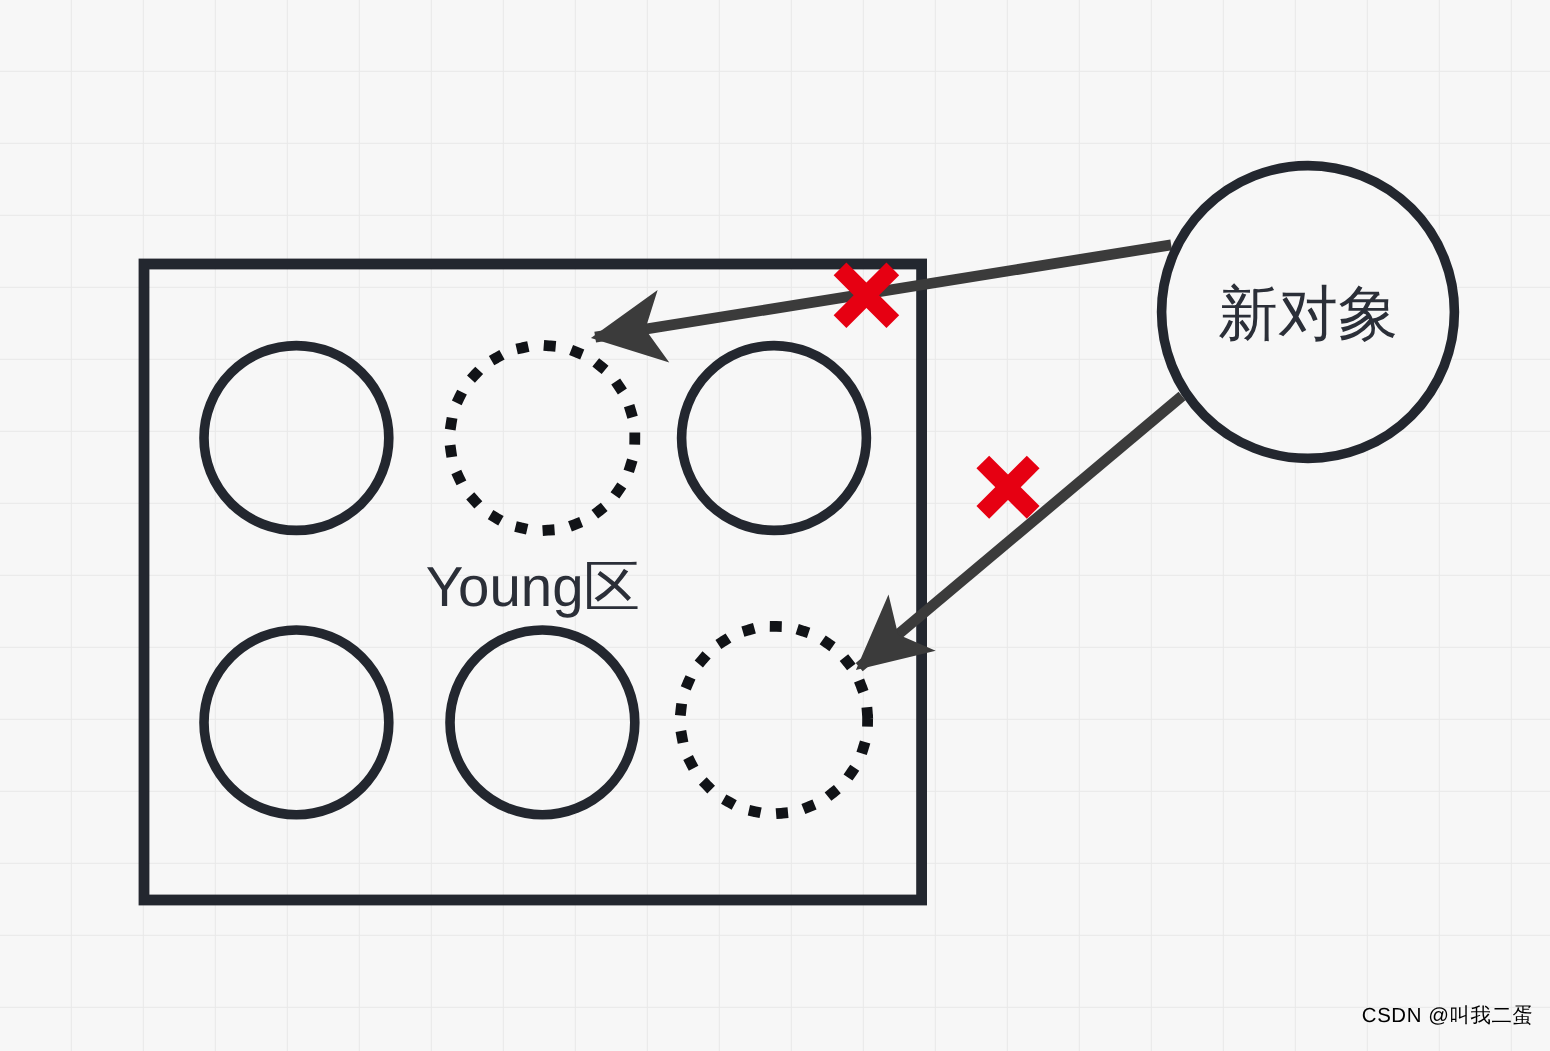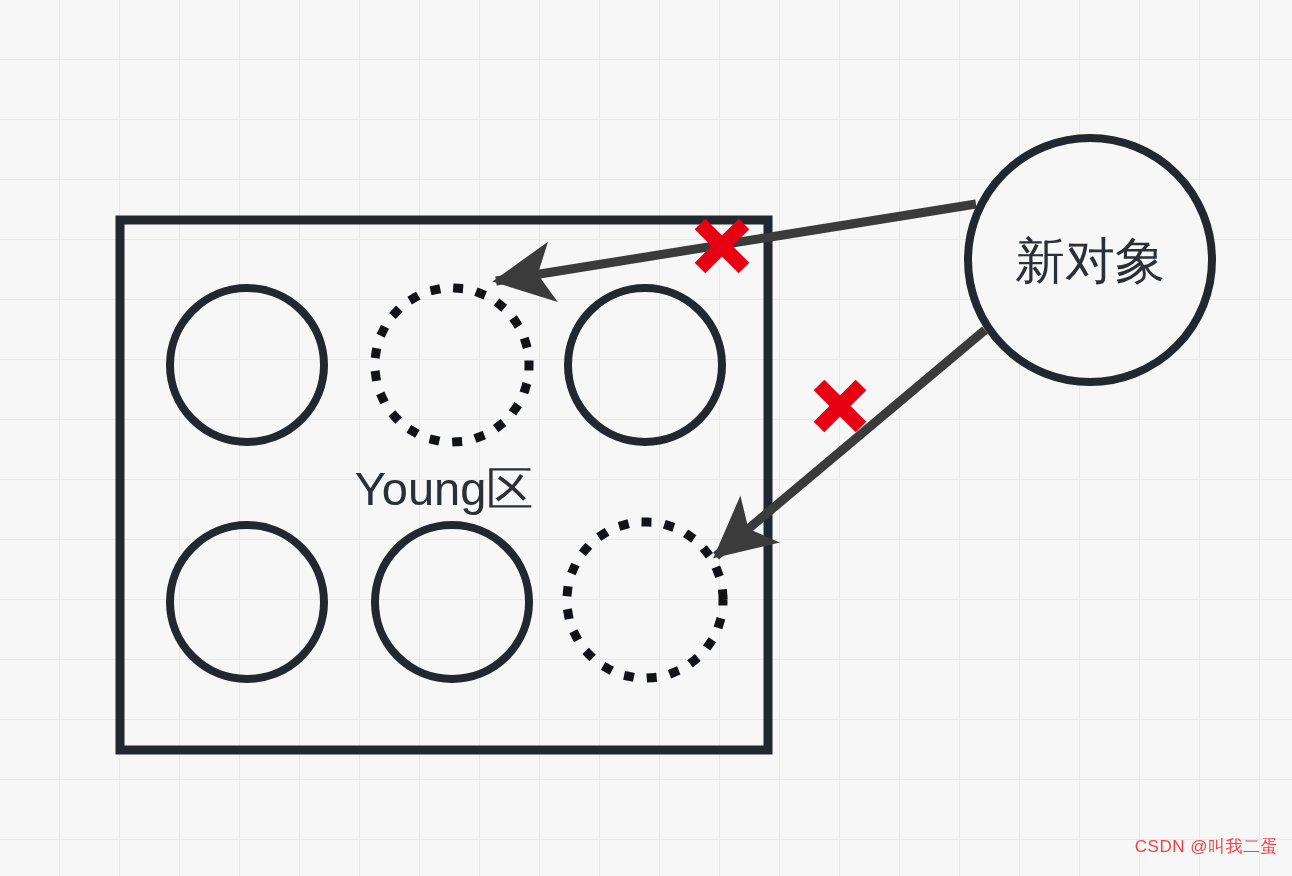--- a/index.html
+++ b/index.html
@@ -40,21 +40,21 @@
     top: 0;
     left: 0;
     width: 1292px;
     height: 876px;
   }
   .watermark {
     position: absolute;
     right: 14px;
     bottom: 18px;
     font-size: 17px;
-    color: #ef4444;
+    color: #000000;
     letter-spacing: 0.5px;
     font-family: "Liberation Sans", "DejaVu Sans", sans-serif;
     white-space: nowrap;
     user-select: none;
   }
   .svg-text-young {
     font-family: "Liberation Sans", "DejaVu Sans", sans-serif;
     font-size: 47px;
     fill: #2b2f38;
   }

